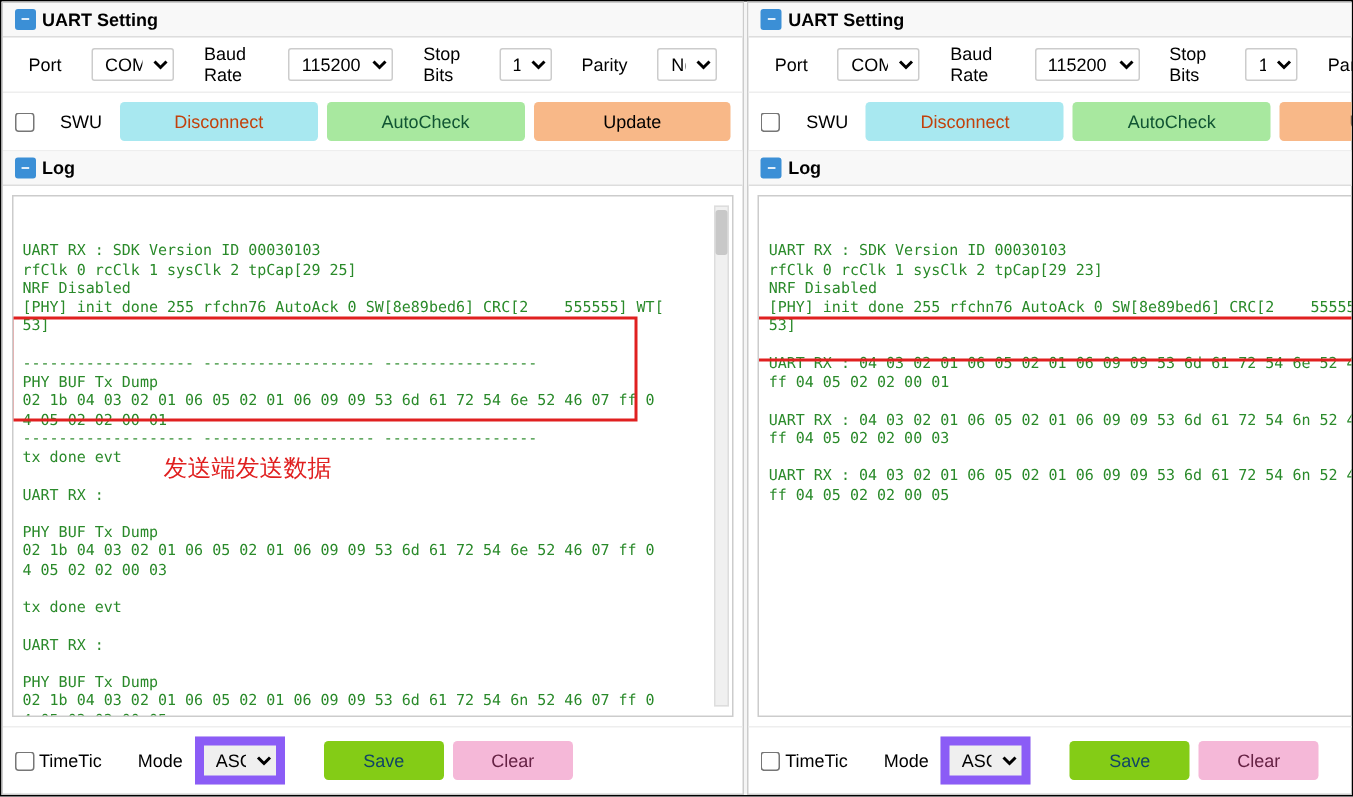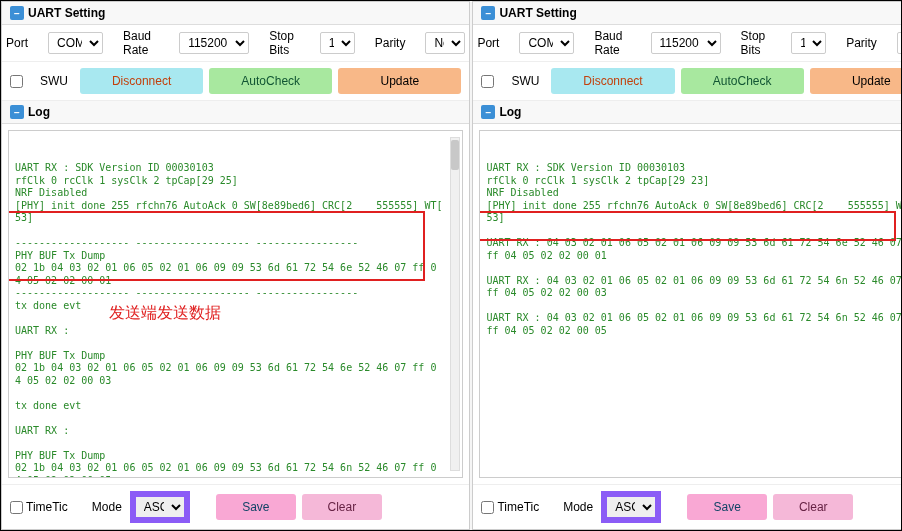--- a/index.html
+++ b/index.html
@@ -38,21 +38,21 @@
       display: inline-flex;
       align-items: center;
       justify-content: center;
       font-size: 10px;
       border-radius: 2px;
     }
     .row1 {
       display: flex;
       align-items: center;
       gap: 20px;
-      padding: 4px 4px;
+      padding: 4px 17px;
       border-bottom: 1px solid #eee;
     }
     .row1 label { font-size: 12px; }
     .row1 select {
       font-size: 12px;
       padding: 2px 4px;
       border: 1px solid #ccc;
       border-radius: 2px;
       background: #fff;
     }
@@ -78,21 +78,21 @@
       padding: 6px 4px;
       border: none;
       border-radius: 3px;
       font-size: 12px;
       cursor: pointer;
       text-align: center;
     }
     .btn-disconnect { background: #a8e8f0; color: #c2410c; }
     .btn-autocheck { background: #a8e89f; color: #153; }
     .btn-update { background: #f8b888; color: #000000; }
-    .btn-save { background: #f9a8d4; color: #146; }
+    .btn-save { background: #84cc16; color: #146; }
     .btn-clear { background: #f5b8d8; color: #624; }
     .log-area {
       flex: 1;
       padding: 6px;
       overflow: hidden;
       display: flex;
       flex-direction: column;
       position: relative;
     }
     .log-content {

